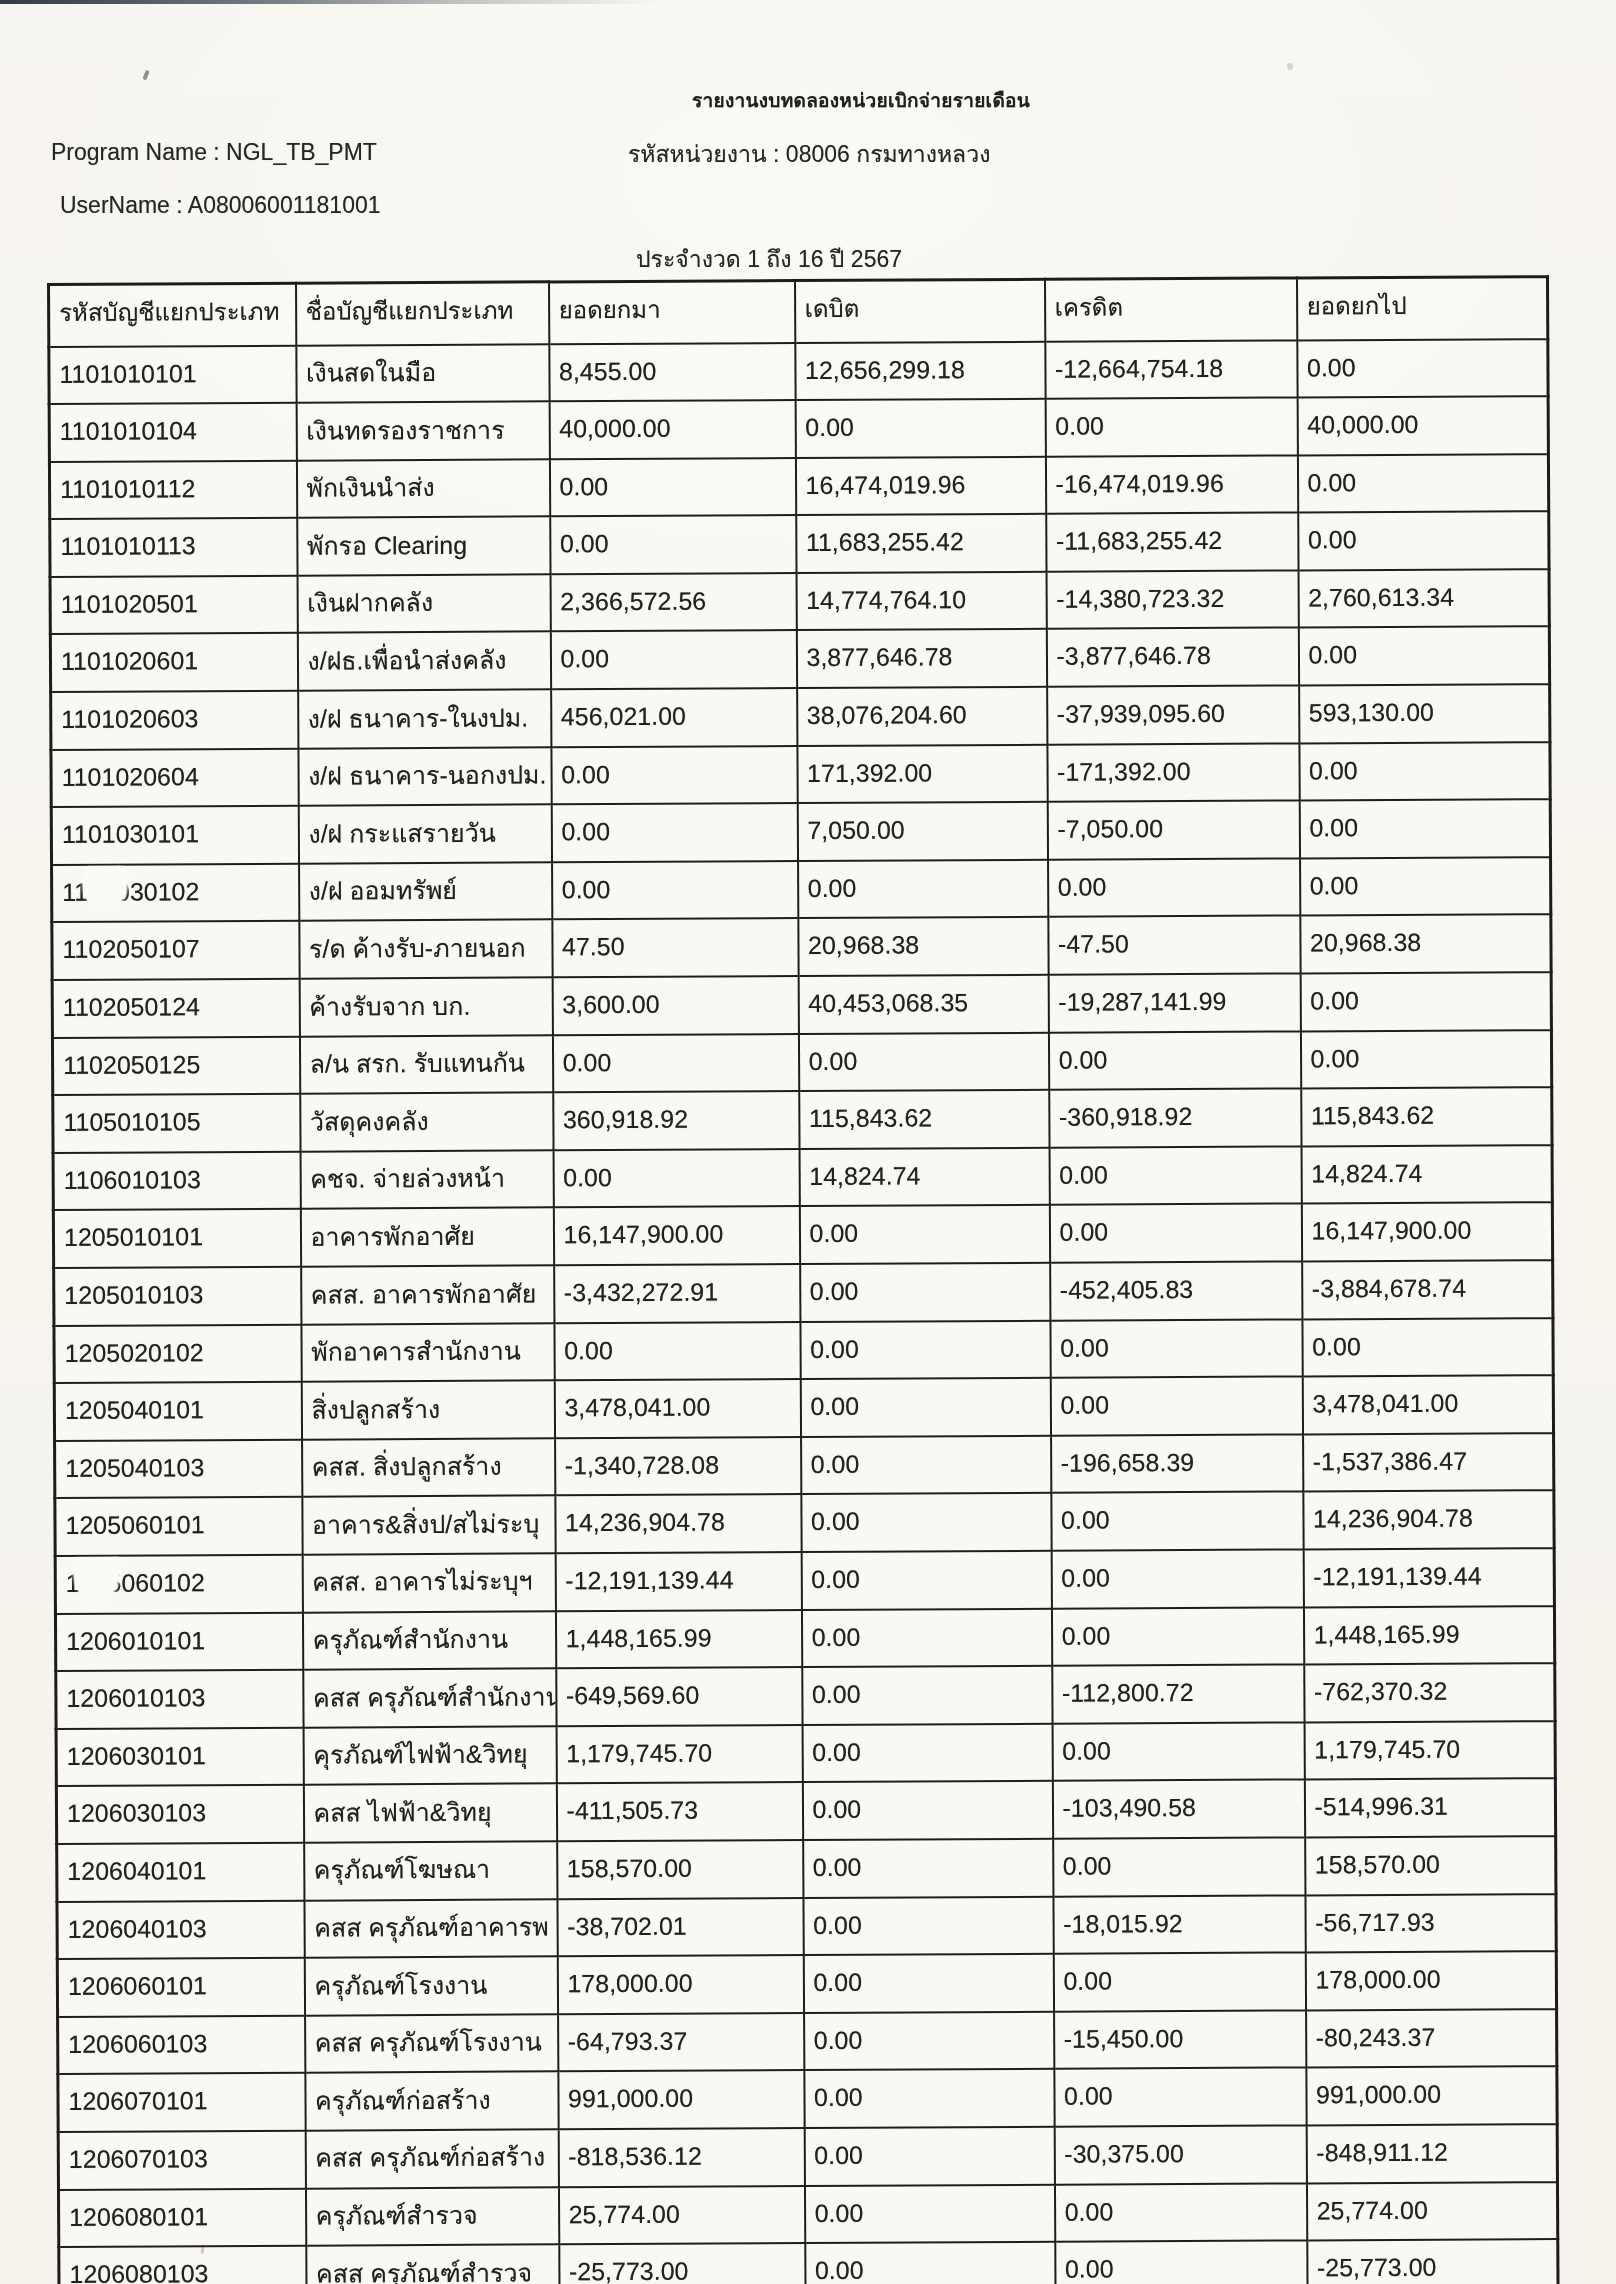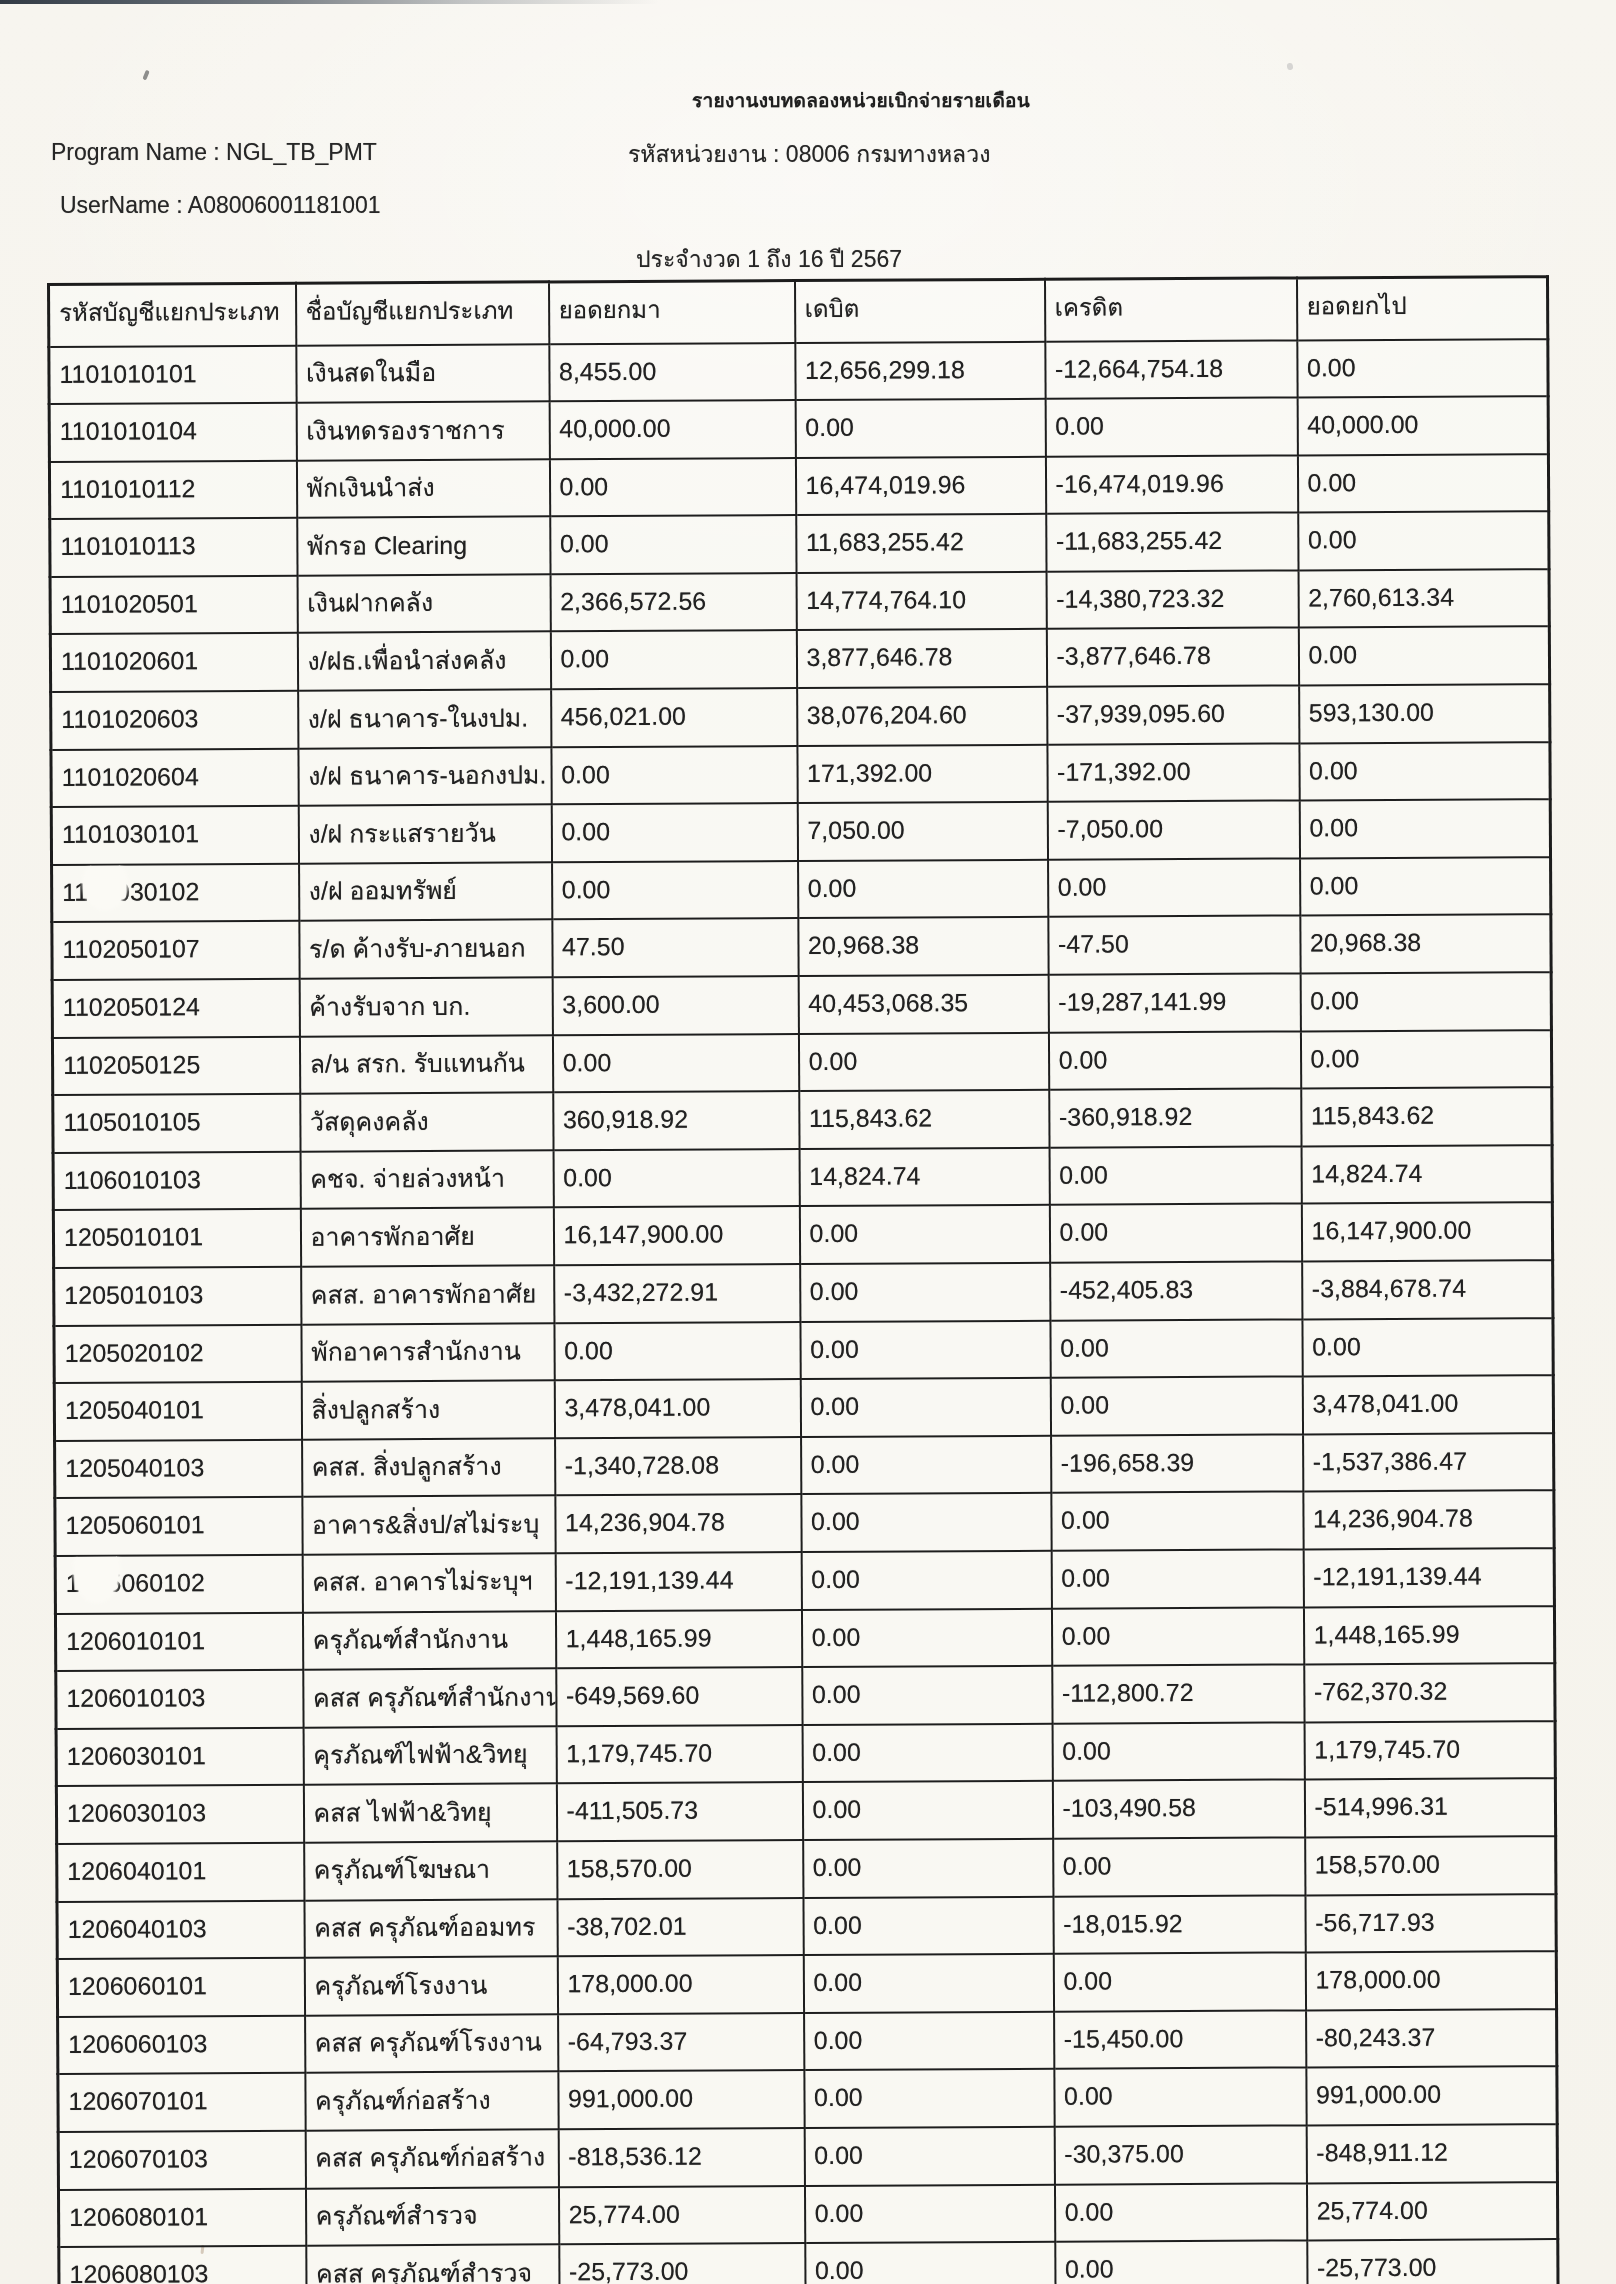--- a/index.html
+++ b/index.html
@@ -294,21 +294,21 @@
           <tr>
             <td>1206040101</td>
             <td>ครุภัณฑ์โฆษณา</td>
             <td>158,570.00</td>
             <td>0.00</td>
             <td>0.00</td>
             <td>158,570.00</td>
           </tr>
           <tr>
             <td>1206040103</td>
-            <td>คสส ครุภัณฑ์ออมทร</td>
+            <td>คสส ครุภัณฑ์อาคารพ</td>
             <td>-38,702.01</td>
             <td>0.00</td>
             <td>-18,015.92</td>
             <td>-56,717.93</td>
           </tr>
           <tr>
             <td>1206060101</td>
             <td>ครุภัณฑ์โรงงาน</td>
             <td>178,000.00</td>
             <td>0.00</td>

